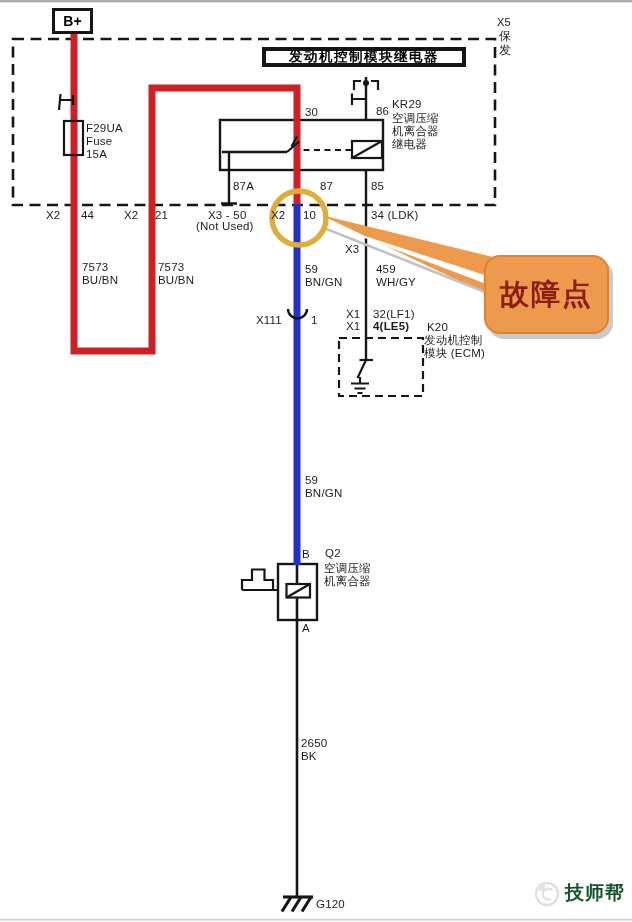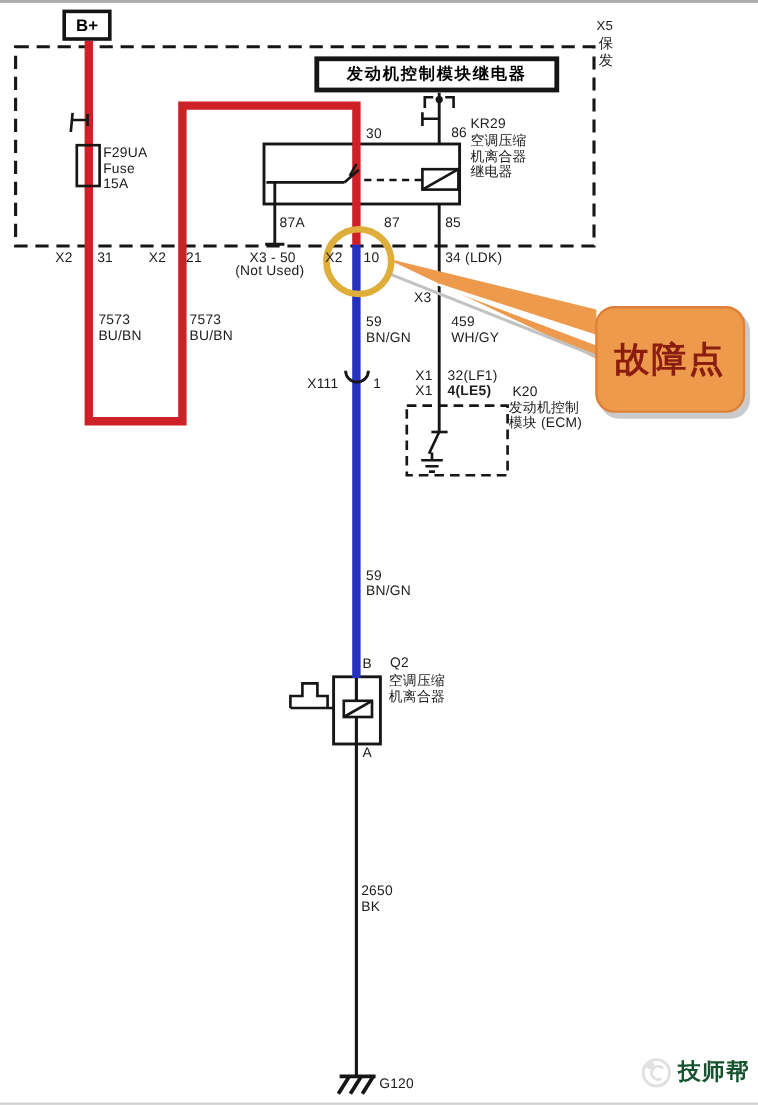--- a/index.html
+++ b/index.html
@@ -6,23 +6,23 @@
   #stage{position:relative;width:632px;height:922px;background:#fff;overflow:hidden;
          font-family:"Liberation Sans",sans-serif;}
   #stage svg{position:absolute;left:0;top:0;}
   .lbl{position:absolute;font-size:11.5px;line-height:1.12;color:#1c1c1c;
        white-space:pre-line;letter-spacing:0.2px;}
   .lbl.small{font-size:11px;}
   .lbl.vert{font-size:12px;line-height:1.15;}
   .framebox{position:absolute;box-sizing:border-box;background:#fff;border:3.5px solid #151515;
             display:flex;align-items:center;justify-content:center;font-weight:bold;z-index:3;}
   .bplus{left:52px;top:8px;width:41px;height:26px;font-size:14px;}
-  .titlebox{left:262px;top:47px;width:204px;height:30px;border-width:4px;font-size:13.5px;
+  .titlebox{left:262px;top:47px;width:204px;height:20px;border-width:4px;font-size:13.5px;
             letter-spacing:1.5px;justify-content:center;}
-  .callout{position:absolute;left:496px;top:255px;width:125px;height:89px;box-sizing:border-box;
+  .callout{position:absolute;left:484px;top:255px;width:125px;height:79px;box-sizing:border-box;
            background:var(--callout-orange);border:2.5px solid var(--callout-border);
            border-radius:16px;box-shadow:4px 5px 0 rgba(150,150,150,.5);
            display:flex;align-items:center;justify-content:center;
            font-size:29px;font-weight:bold;letter-spacing:2px;color:var(--callout-text);z-index:4;}
   .wm-text{position:absolute;left:565px;top:880px;font-size:19px;font-weight:bold;
            color:#14532d;letter-spacing:1px;}
   
   .box-dashed{fill:none;stroke:#161616;stroke-width:2.6;stroke-dasharray:11 6.5;}
   .box-dashed2{fill:none;stroke:#161616;stroke-width:2.2;stroke-dasharray:8 5;}
   .box-solid{fill:#fff;stroke:#161616;stroke-width:2.4;}
@@ -115,21 +115,21 @@
   <div class="lbl" style="left:376px;top:105px;">86</div>
   <div class="lbl" style="left:392px;top:98px;">KR29</div>
   <div class="lbl" style="left:392px;top:112px;">空调压缩
 机离合器
 继电器</div>
   <div class="lbl" style="left:233px;top:180px;">87A</div>
   <div class="lbl" style="left:302px;top:180px;padding-left:18px;">87</div>
   <div class="lbl" style="left:371px;top:180px;">85</div>
 
   <div class="lbl" style="left:46px;top:209px;">X2</div>
-  <div class="lbl" style="left:81px;top:209px;">31</div>
+  <div class="lbl" style="left:81px;top:209px;">44</div>
   <div class="lbl" style="left:124px;top:209px;">X2</div>
   <div class="lbl" style="left:155px;top:209px;">21</div>
   <div class="lbl" style="left:208px;top:209px;">X3 - 50</div>
   <div class="lbl" style="left:196px;top:210px;margin-top:10px;">(Not Used)</div>
   <div class="lbl" style="left:271px;top:209px;">X2</div>
   <div class="lbl" style="left:303px;top:209px;">10</div>
   <div class="lbl" style="left:345px;top:209px;margin-top:34px;">X3</div>
   <div class="lbl" style="left:371px;top:209px;">34 (LDK)</div>
 
   <div class="lbl" style="left:82px;top:261px;">7573

